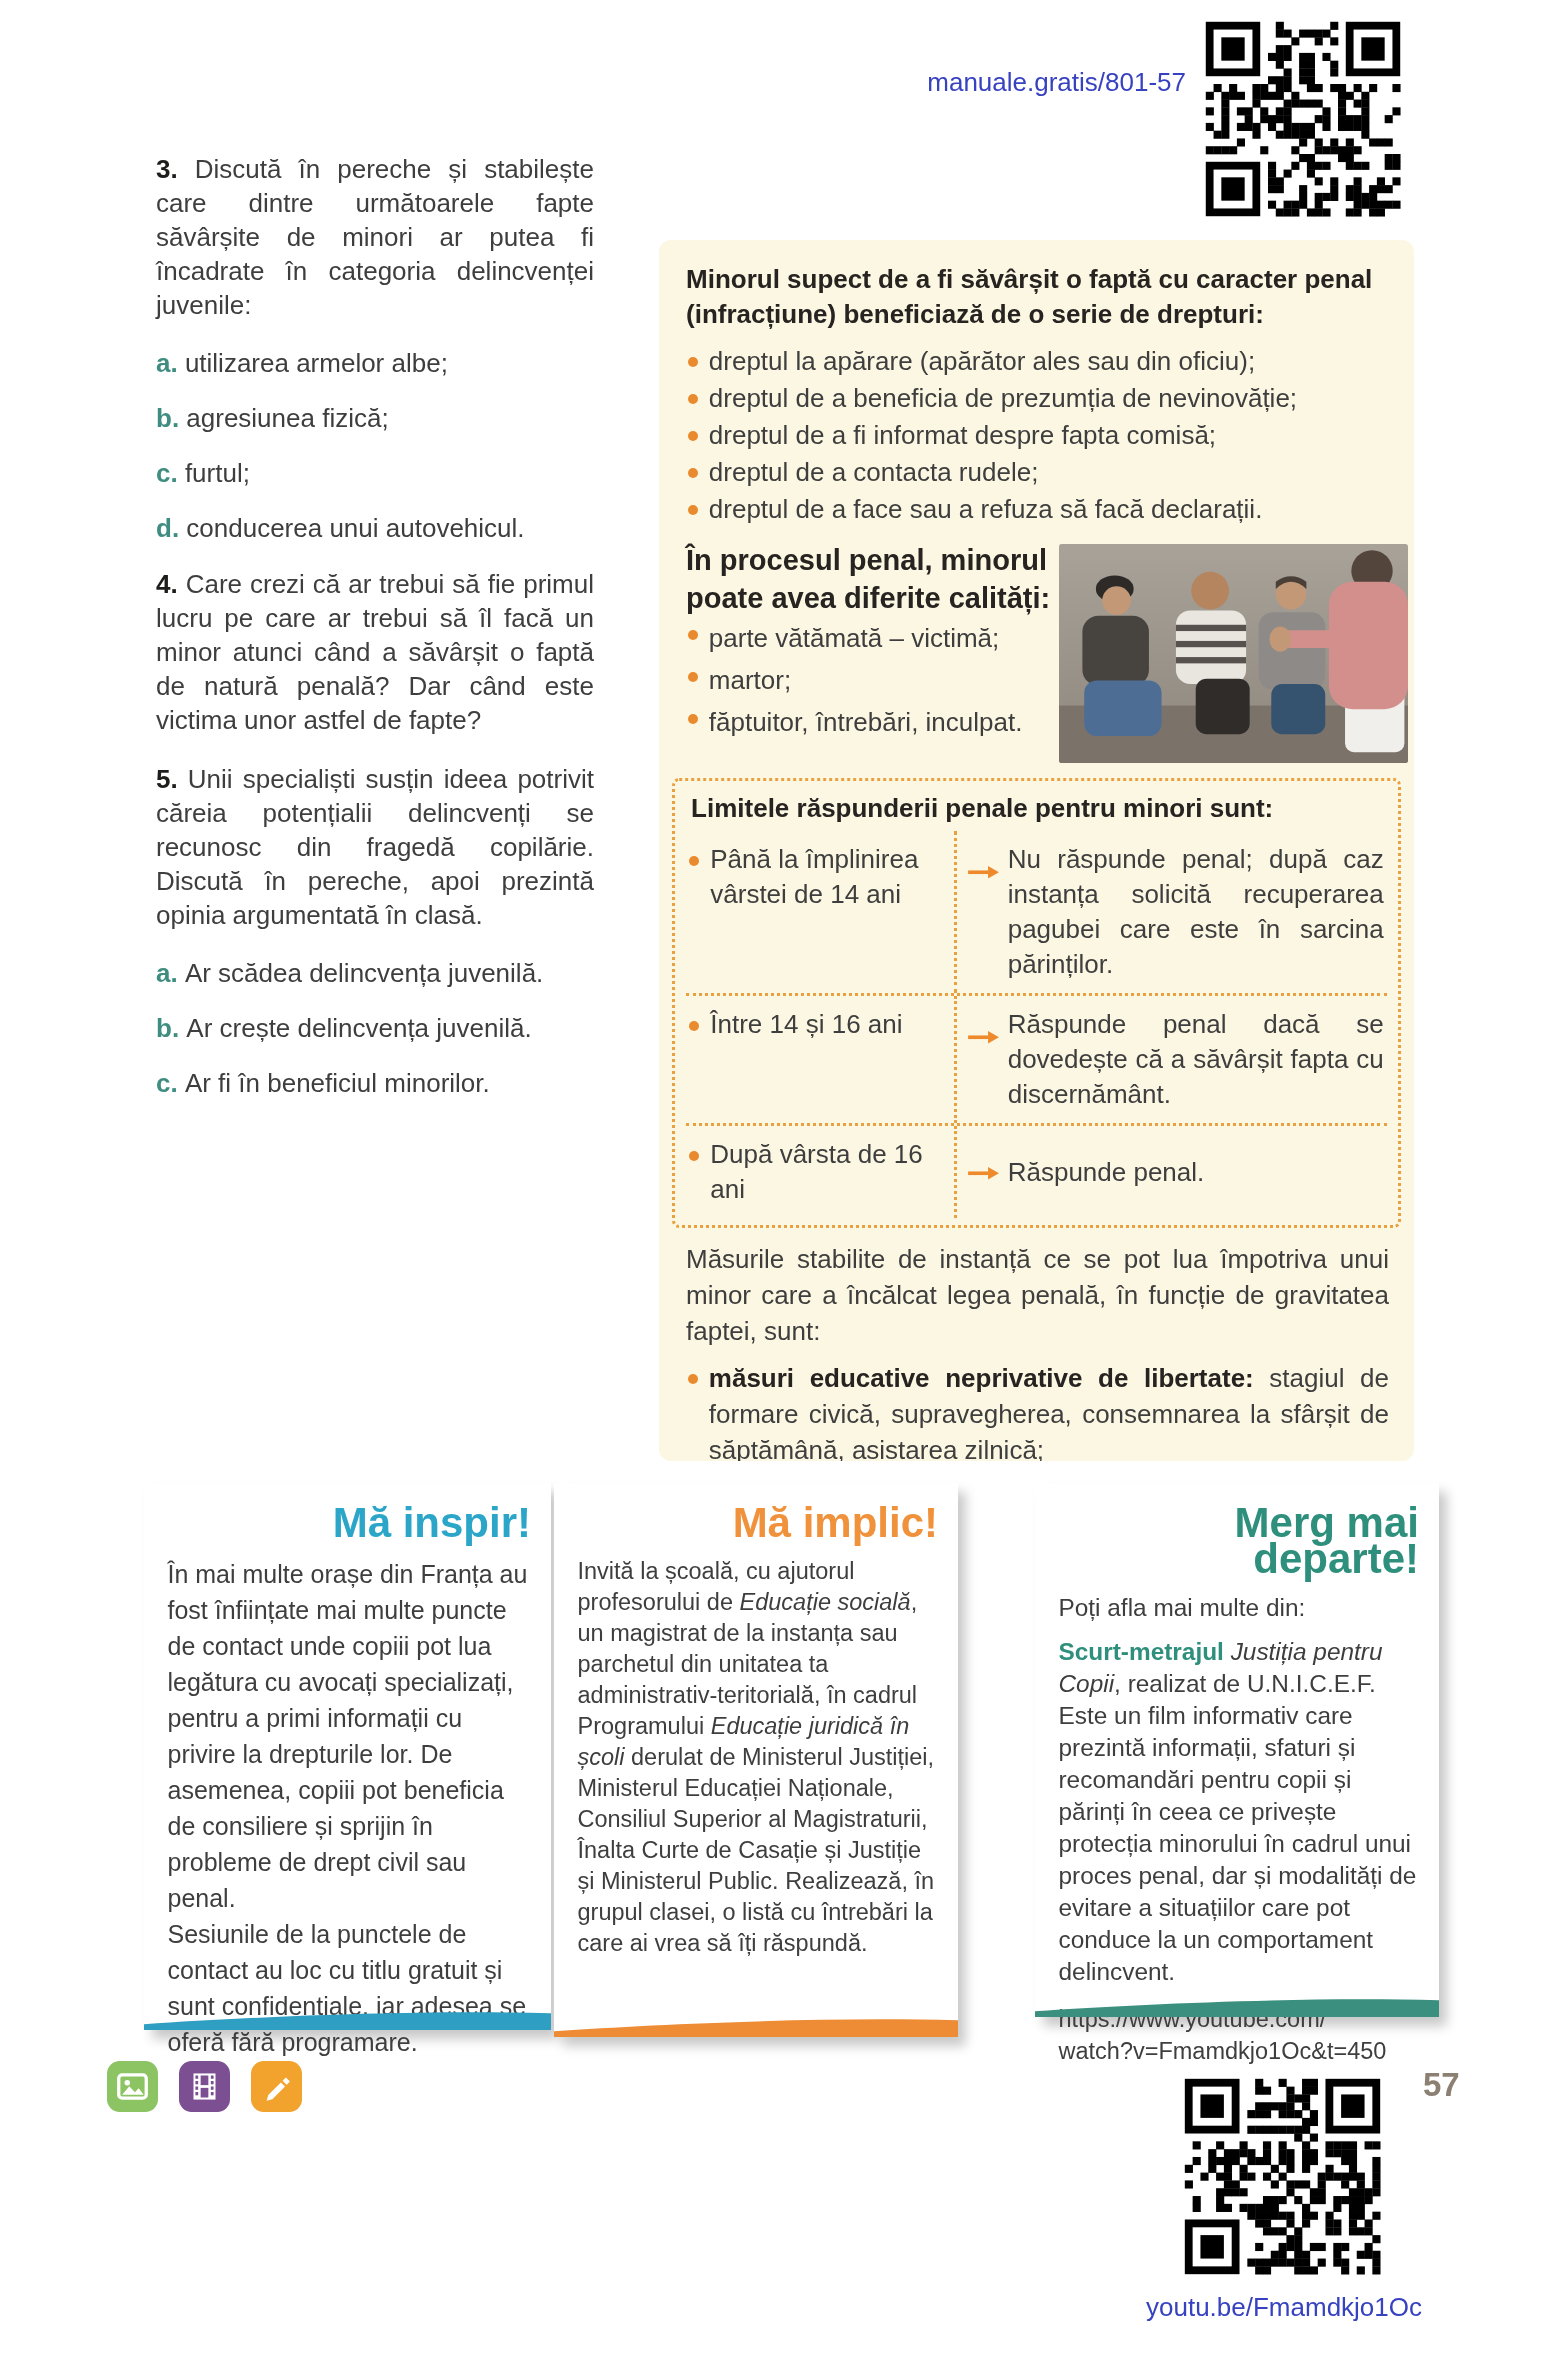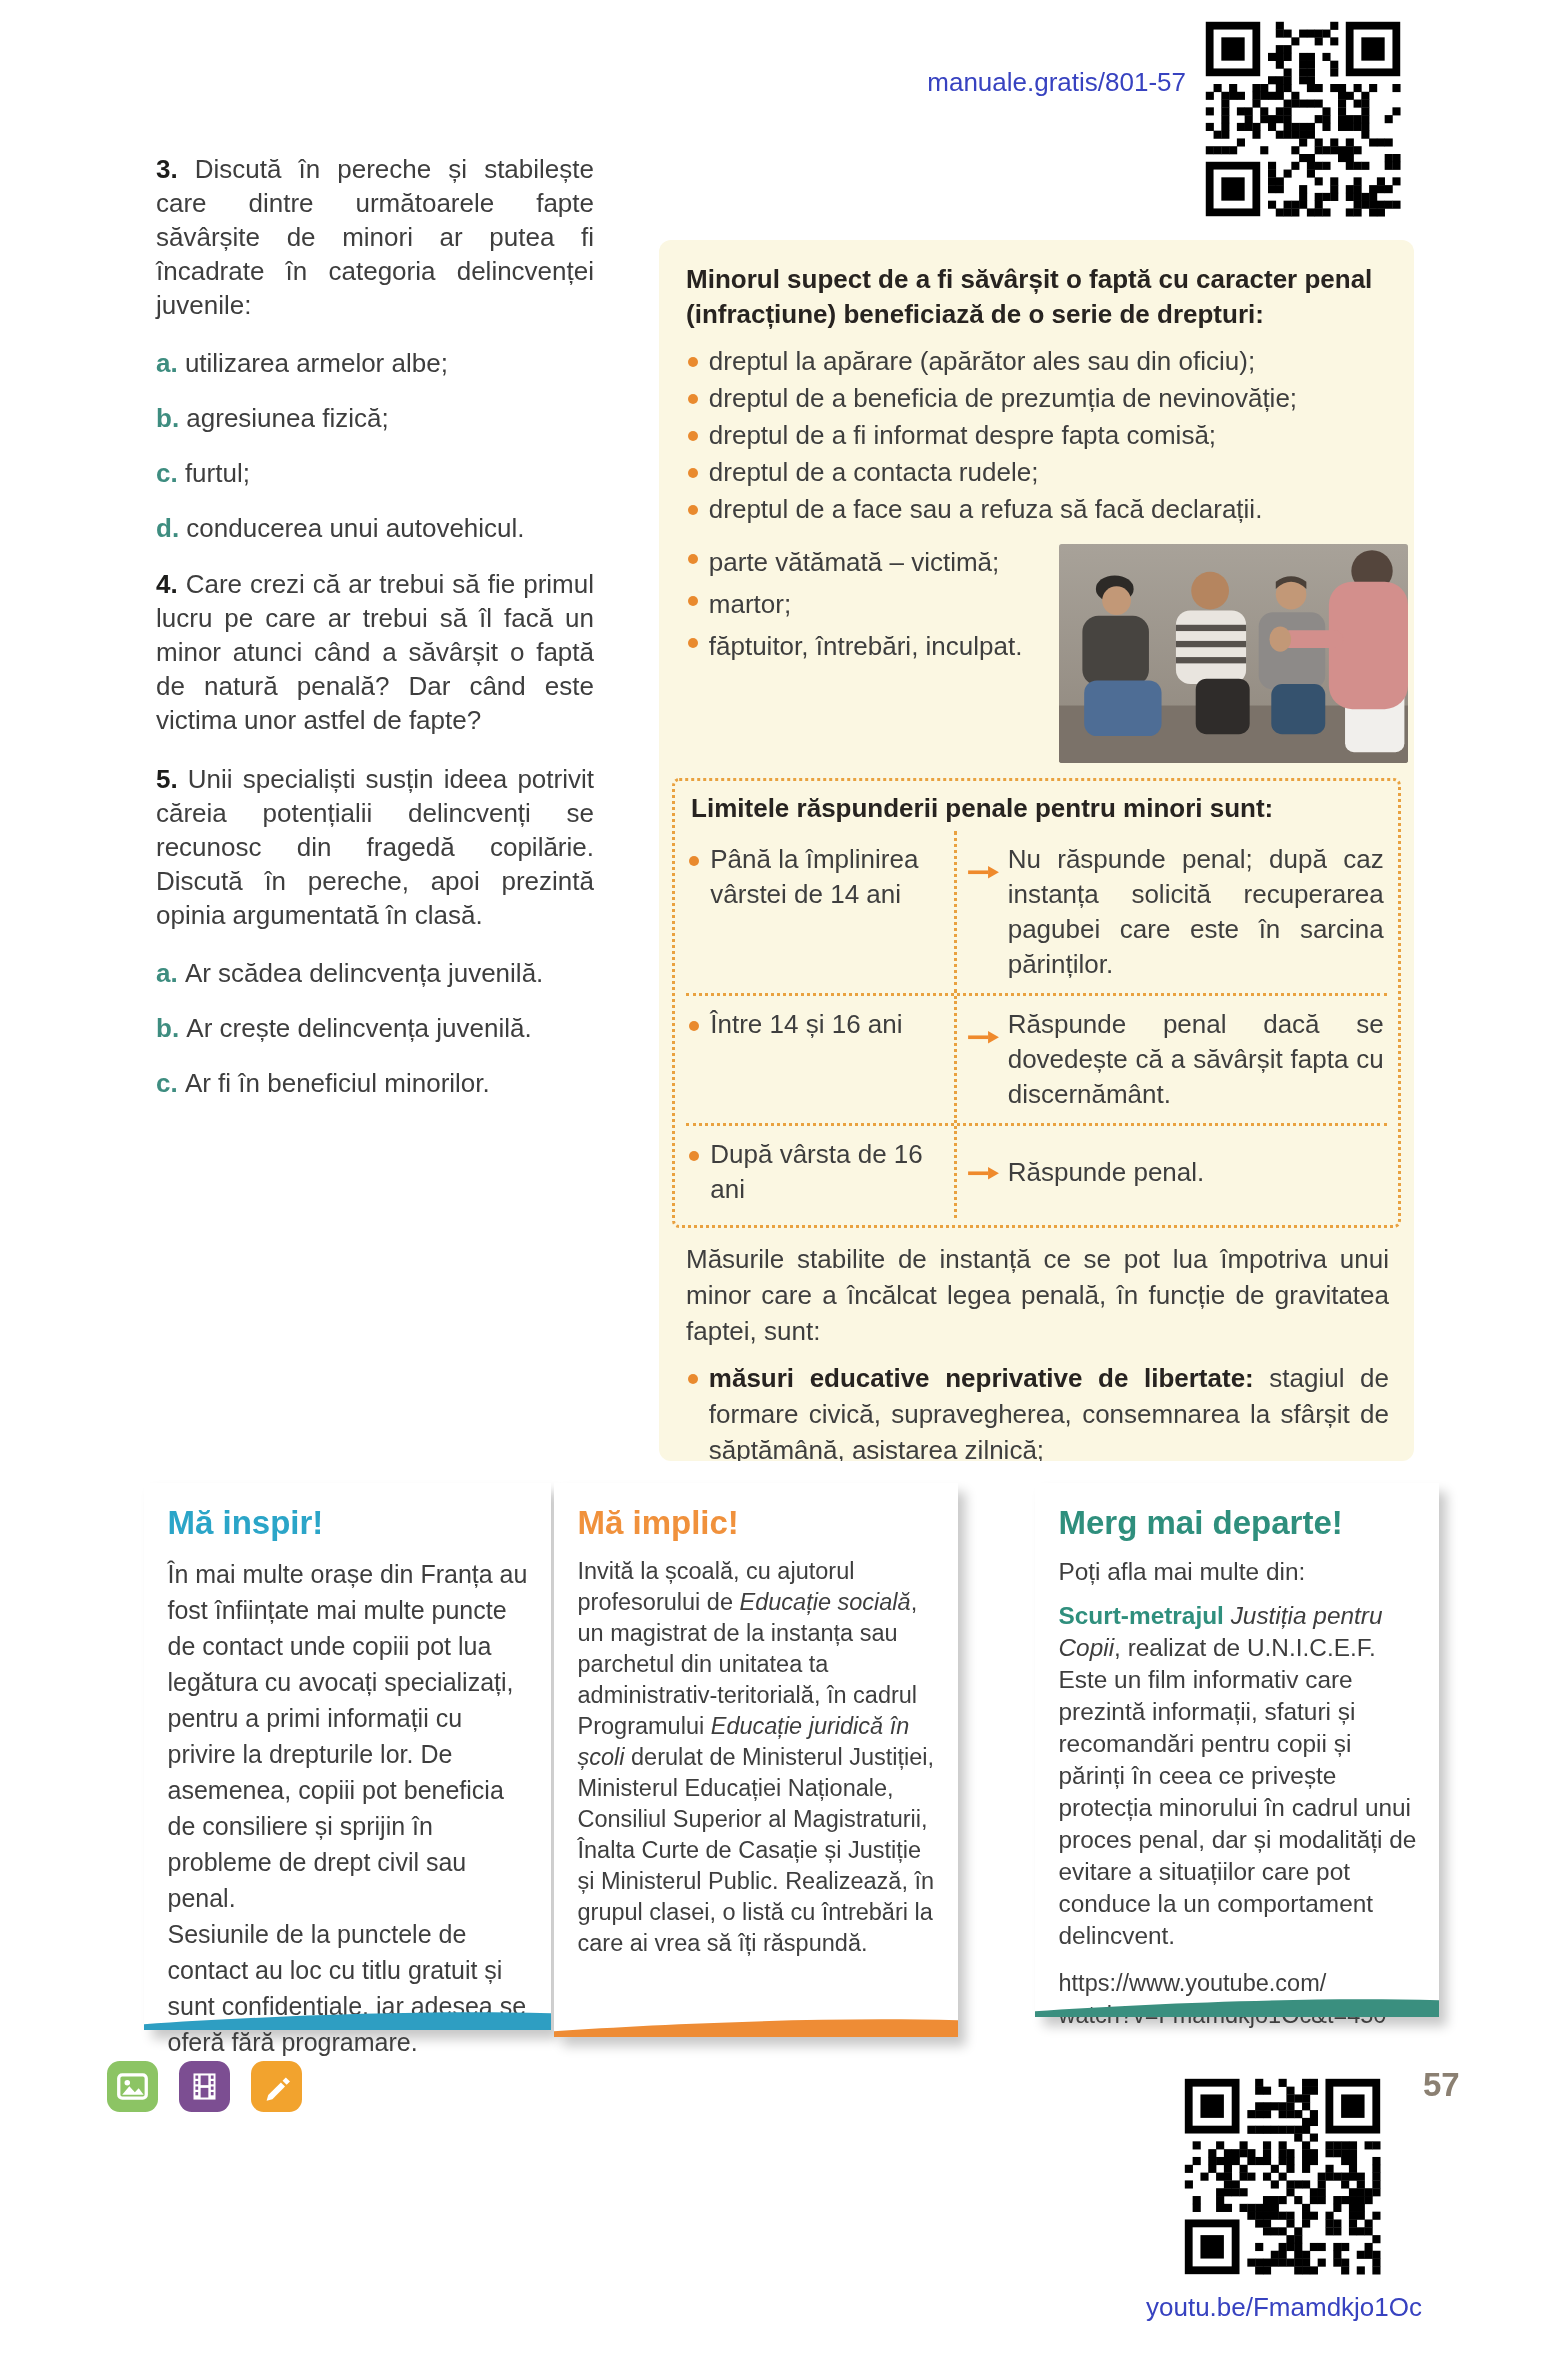--- a/index.html
+++ b/index.html
@@ -50,21 +50,21 @@
 
   .measures{padding:12.7px 25px 0 27px;}
   .measures .intro{text-align:justify;font-size:26px;line-height:36px;}
   .measures .b{margin-top:11px;line-height:36px;}
   .measures .btext{text-align:justify;}
   .bold{font-weight:bold;color:#272320;}
 
   
   .card{position:absolute;top:1483px;background:#fff;box-shadow:8.1px 9px 11px rgba(0,0,0,0.22);}
   .card .inner{padding:22px 20px 0 23.5px;}
-  .card h2{margin:0 0 14.5px 0;font-size:33px;line-height:36px;}
+  .card h2{margin:0 0 14.5px 0;font-size:42px;line-height:36px;text-align:right;}
   .card1{left:144px;width:407px;height:547px;}
   .card2{left:554px;width:404px;height:554px;}
   .card3{left:1035px;width:404px;height:534px;}
   .card1 h2{color:#2ba5c8;} .card2 h2{color:#f0913c;} .card3 h2{color:#2f8f7d;}
   .card1 .body{font-size:25px;line-height:36px;}
   .card2 .body{font-size:23.5px;line-height:31px;}
   .card3 .body{font-size:24.4px;line-height:32px;}
   .it{font-style:italic;}
   .lead{color:#2f8f7d;font-weight:bold;}
   .p1{margin-bottom:12.7px;}
@@ -350,20 +350,24 @@
           <span>dreptul de a contacta rudele;</span>
         </div>
       <div class="b">
           <span class="dot"></span>
           <span>dreptul de a face sau a refuza să facă declarații.</span>
         </div>
     </div>
 
     <div class="roles">
       <div class="txt">
+        <div class="title">
+          <div>În procesul penal, minorul</div>
+          <div>poate avea diferite calități:</div>
+        </div>
         <div class="blist">
           <div class="b">
               <span class="dot"></span>
               <span>parte vătămată – victimă;</span>
             </div>
           <div class="b">
               <span class="dot"></span>
               <span>martor;</span>
             </div>
           <div class="b">

